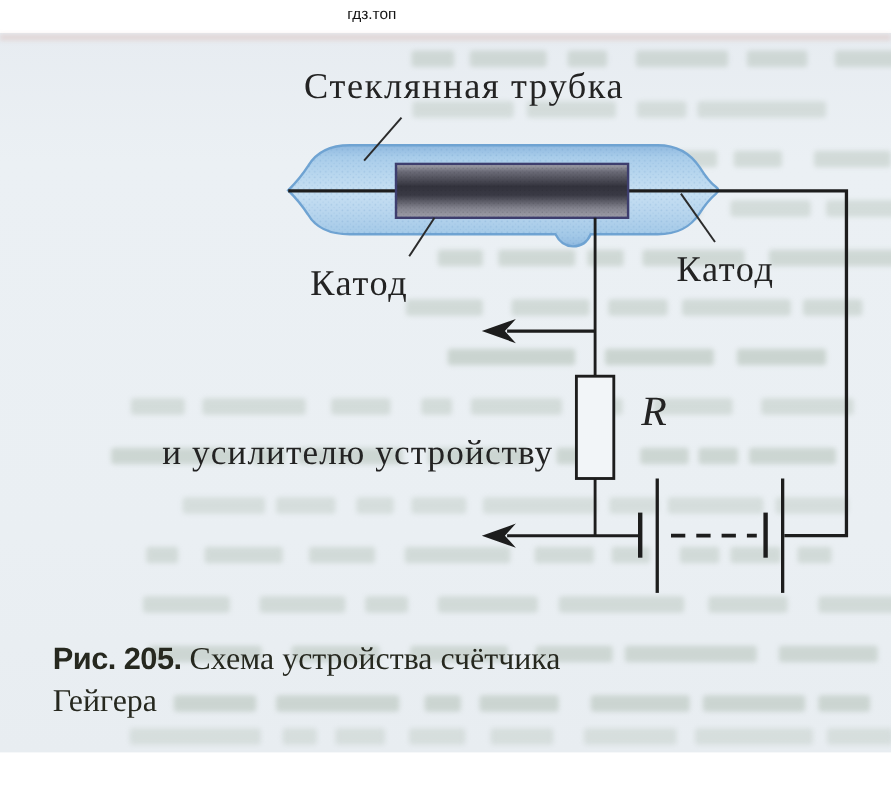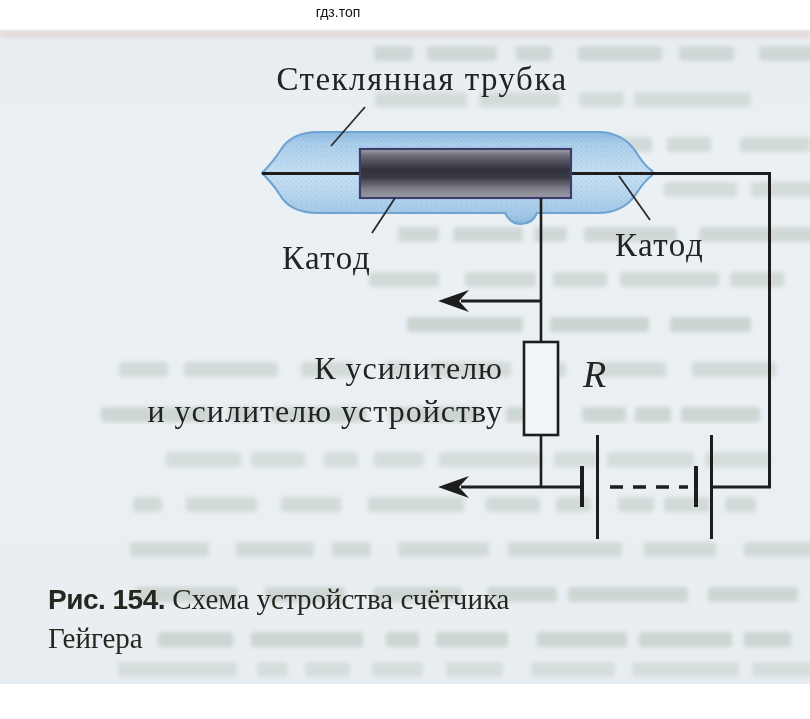--- a/index.html
+++ b/index.html
@@ -176,25 +176,25 @@
     <line x1="365" y1="107" x2="331" y2="146" stroke="#2b2b2b" stroke-width="1.8"></line>
     <line x1="395" y1="198" x2="372" y2="233" stroke="#2b2b2b" stroke-width="1.8"></line>
     <line x1="619" y1="176" x2="650" y2="220" stroke="#2b2b2b" stroke-width="1.8"></line>
   </svg>
 
   <div class="dlabel label-tube">Стеклянная трубка</div>
   <div class="dlabel label-cathode">Катод</div>
   <div class="dlabel label-anode">Катод</div>
 
   <div class="dlabel label-amplifier">
-    <span>К усилителю</span><br>
+    <br>
     <span>и усилителю устройству</span>
   </div>
 
   <div class="dlabel label-r">R</div>
 
   <div class="caption">
-    <b>Рис. 154.</b>
+    <b>Рис. 205.</b>
     <span>Схема устройства счётчика Гейгера</span>
   </div>
 
 
 </div>
 
 </body></html>

